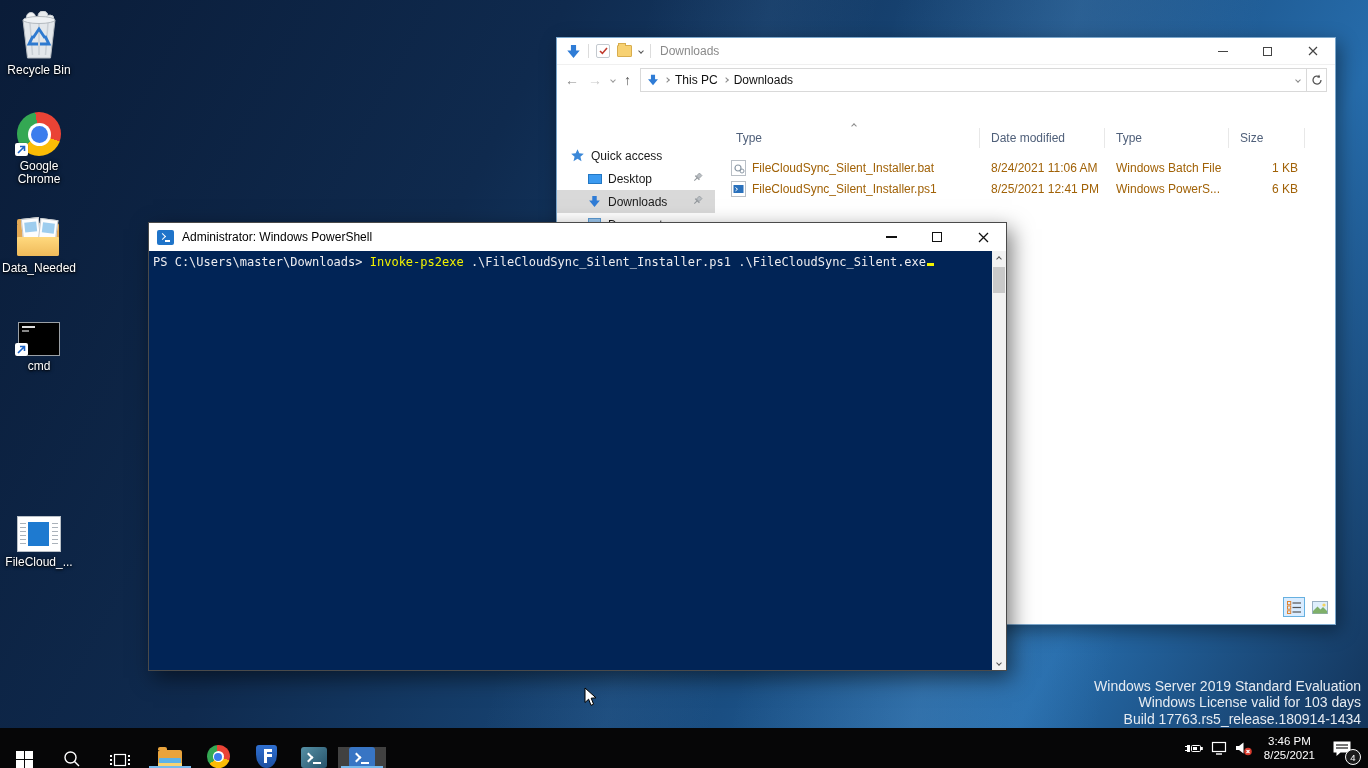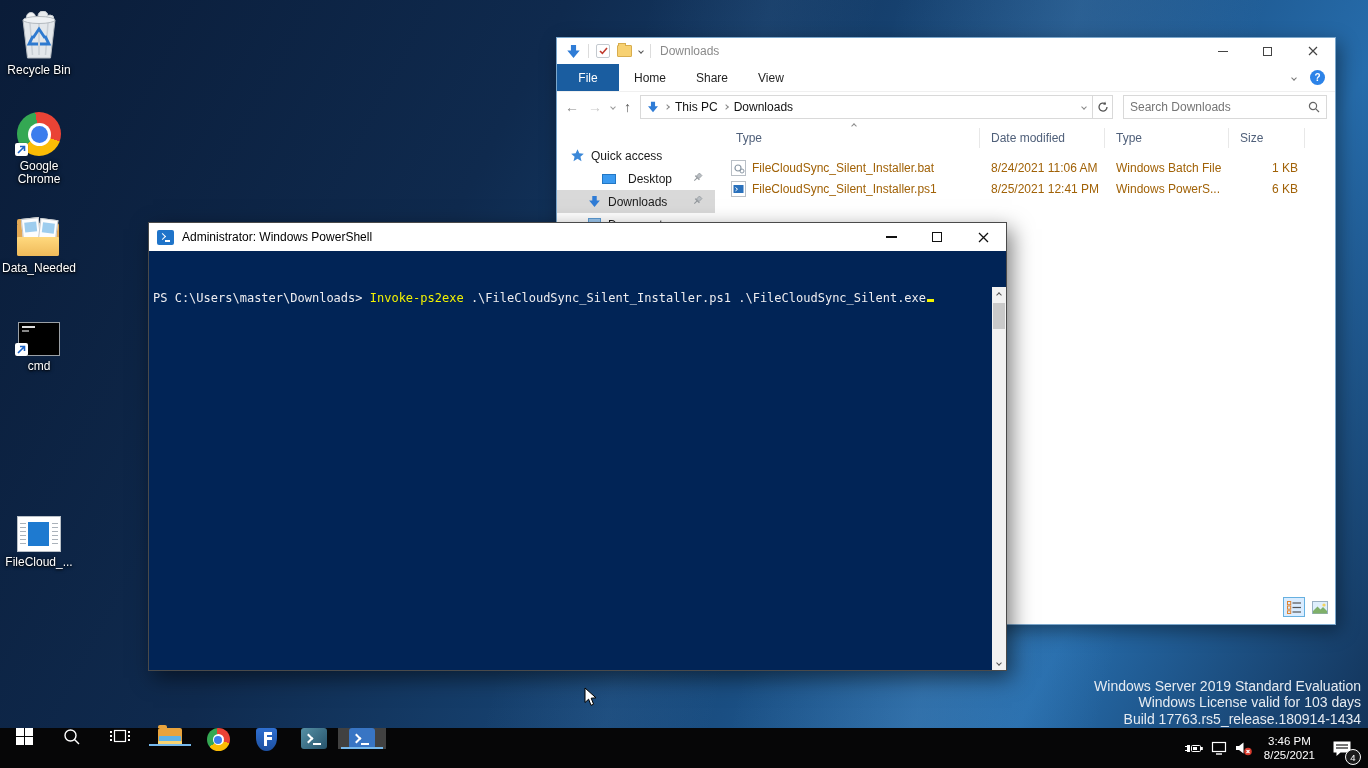--- a/index.html
+++ b/index.html
@@ -75,31 +75,31 @@
 .vbtn{width:22px;height:20px;display:flex;align-items:center;justify-content:center;border:1px solid transparent;}
 .vbtn.active{background:#d9ecff;border-color:#66b0e0;}
 
 #pswin{position:absolute;left:148px;top:222px;width:859px;height:449px;background:#012456;border:1px solid #4a4a4a;box-shadow:5px 7px 20px rgba(0,0,0,.5);}
 .ps-titlebar{position:relative;height:28px;background:#fff;display:flex;align-items:center;padding-left:8px;gap:8px;}
 .ps-title{font-size:12px;color:#000;}
 .psico{width:17px;height:15px;border-radius:2px;background:#1f74c9;position:relative;}
 .psico::before{content:"";position:absolute;left:3px;top:4px;width:4px;height:4px;border-right:1.5px solid #fff;border-bottom:1.5px solid #fff;transform:rotate(-45deg);}
 .psico::after{content:"";position:absolute;left:8px;bottom:3px;width:5px;height:1.5px;background:#fff;}
 .ps-capbtn{width:46px;height:28px;display:flex;align-items:center;justify-content:center;}
-.ps-body{position:absolute;top:28px;left:0;right:0;bottom:0;background:#012456;margin-top:36px;}
+.ps-body{position:absolute;top:28px;left:0;right:0;bottom:0;background:#012456;}
 .ps-line{position:absolute;top:4px;left:4px;font-family:"DejaVu Sans Mono",monospace;font-size:12px;color:#eeedf0;white-space:pre;}
 .ps-line .cmd{color:#f2f200;}
 .cursorblk{display:inline-block;width:7px;height:3px;background:#f2f200;margin-left:1px;}
 .ps-scroll{position:absolute;top:0;right:0;bottom:0;width:14px;background:#f2f2f2;}
 .ps-scroll .sarr{position:absolute;left:0;width:14px;height:15px;display:flex;align-items:center;justify-content:center;color:#555;}
 .ps-scroll .thumb{position:absolute;left:1px;width:12px;top:16px;height:26px;background:#c9c9c9;}
 
 #watermark{position:absolute;right:7px;bottom:41px;text-align:right;color:#e6ebf1;font-size:14px;line-height:16.5px;}
 
-#taskbar{position:absolute;left:0;bottom:0;width:1368px;height:40px;background:#060607;display:flex;align-items:flex-start;z-index:60;}
+#taskbar{position:absolute;left:0;bottom:0;width:1368px;height:40px;background:#060607;display:flex;align-items:flex-end;z-index:60;}
 .tb-btn{width:48px;display:flex;align-items:center;justify-content:center;position:relative;}
 .tb-btn.active-open::after{content:"";position:absolute;left:3px;right:3px;bottom:0;height:2px;background:#76b9ed;}
 .tb-btn.focused{background:#414141;}
 .tb-folder{position:relative;width:24px;height:18px;}
 .tb-folder .bk{position:absolute;inset:0;background:#e8a33d;border-radius:2px;}
 .tb-folder .bk::before{content:"";position:absolute;top:-3px;left:0;width:9px;height:3px;background:#e8a33d;border-radius:2px 2px 0 0;}
 .tb-folder .fr{position:absolute;left:1px;right:1px;bottom:1px;height:9px;background:#5db2e8;border-radius:1px;}
 .tb-folder .fr2{position:absolute;left:0;right:0;bottom:0;height:5px;background:#f9d372;border-radius:1px;}
 .chromesm{width:23px;height:23px;border-radius:50%;background:conic-gradient(from 110deg,#fbbc05 0 120deg,#34a853 120deg 240deg,#ea4335 240deg 360deg);position:relative;}
 .chromesm::before{content:"";position:absolute;inset:6px;background:#fff;border-radius:50%;}
@@ -221,30 +221,20 @@
         <div class="capbtn">
             <span style="display:block;width:9px;height:9px;border:1px solid #444;"></span>
           </div>
         <div class="capbtn">
             <svg width="10" height="10">
               <path d="M1 1 L9 9 M9 1 L1 9" stroke="#444" stroke-width="1.2"></path>
             </svg>
           </div>
       </div>
     </div>
-    <div class="ex-tabs">
-      <div class="file-tab">File</div>
-      <div class="ex-tab">Home</div>
-      <div class="ex-tab">Share</div>
-      <div class="ex-tab">View</div>
-      <div class="tabs-right">
-        <span class="chv d sm" style="color:#777;"></span>
-        <div class="helpbtn">?</div>
-      </div>
-    </div>
     <div class="ex-addr">
       <span class="navarrow" style="color:#8a8a8a;">←</span>
       <span class="navarrow" style="color:#c9c9c9;">→</span>
       <span class="chv d sm" style="color:#999;"></span>
       <span class="navarrow" style="color:#555;">↑</span>
       <div class="addr-box">
         <svg width="12" height="12" viewBox="0 0 14 14">
             <path d="M4.6 1 h4.8 v5 h3.4 L7 13 L1.2 6 h3.4 z" fill="#2f7cd6"></path>
           </svg>
         <span class="chv r sm" style="color:#888;"></span>
@@ -253,39 +243,30 @@
         <span>Downloads</span>
         <span class="grow"></span>
         <span class="chv d sm" style="color:#888;"></span>
       </div>
       <div class="refreshbtn">
         <svg width="12" height="12" viewBox="0 0 12 12">
             <path d="M10 6 A4 4 0 1 1 8.6 3" fill="none" stroke="#555" stroke-width="1.3"></path>
             <path d="M8.2 0.6 L9 3.4 L6.2 3.8 Z" fill="#555"></path>
           </svg>
       </div>
-      <div class="search-box">
-        <input placeholder="Search Downloads" style="">
-        <span style="padding-right:6px;display:flex;">
-          <svg width="12" height="12">
-              <circle cx="5" cy="5" r="3.6" fill="none" stroke="#666" stroke-width="1.2"></circle>
-              <line x1="7.8" y1="7.8" x2="11" y2="11" stroke="#666" stroke-width="1.2"></line>
-            </svg>
-        </span>
-      </div>
     </div>
     <div class="ex-main">
       <div class="snav">
         <div class="snav-item" style="padding-left:14px;gap:7px;">
           <svg width="13" height="13" viewBox="0 0 12 12">
               <path d="M6 0.3 L7.7 4 L11.8 4.4 L8.7 7.1 L9.7 11.3 L6 9 L2.3 11.3 L3.3 7.1 L0.2 4.4 L4.3 4 Z" fill="#3b88d8"></path>
             </svg>
           <span>Quick access</span>
         </div>
-        <div class="snav-item" style="padding-left:45px;gap:12px;">
+        <div class="snav-item" style="padding-left:31px;gap:6px;">
           <span style="display:inline-block;width:14px;height:10px;background:#3b9af0;border:1px solid #2277c4;"></span>
           <span>Desktop</span>
           <span class="pin"><svg width="11" height="11" viewBox="0 0 11 11">
                 <g transform="rotate(45 5.5 5.5)">
                   <rect x="3.7" y="1" width="3.6" height="4.2" fill="#b9bec3" stroke="#8f9499" stroke-width=".7"></rect>
                   <line x1="2.5" y1="5.8" x2="8.5" y2="5.8" stroke="#8f9499" stroke-width="1.2"></line>
                   <line x1="5.5" y1="6" x2="5.5" y2="10" stroke="#8f9499" stroke-width="1"></line>
                 </g>
               </svg></span>
         </div>

